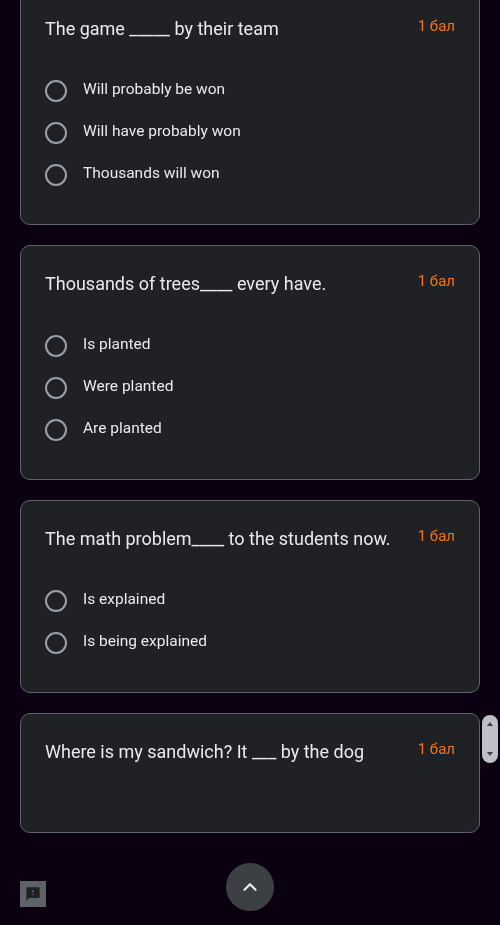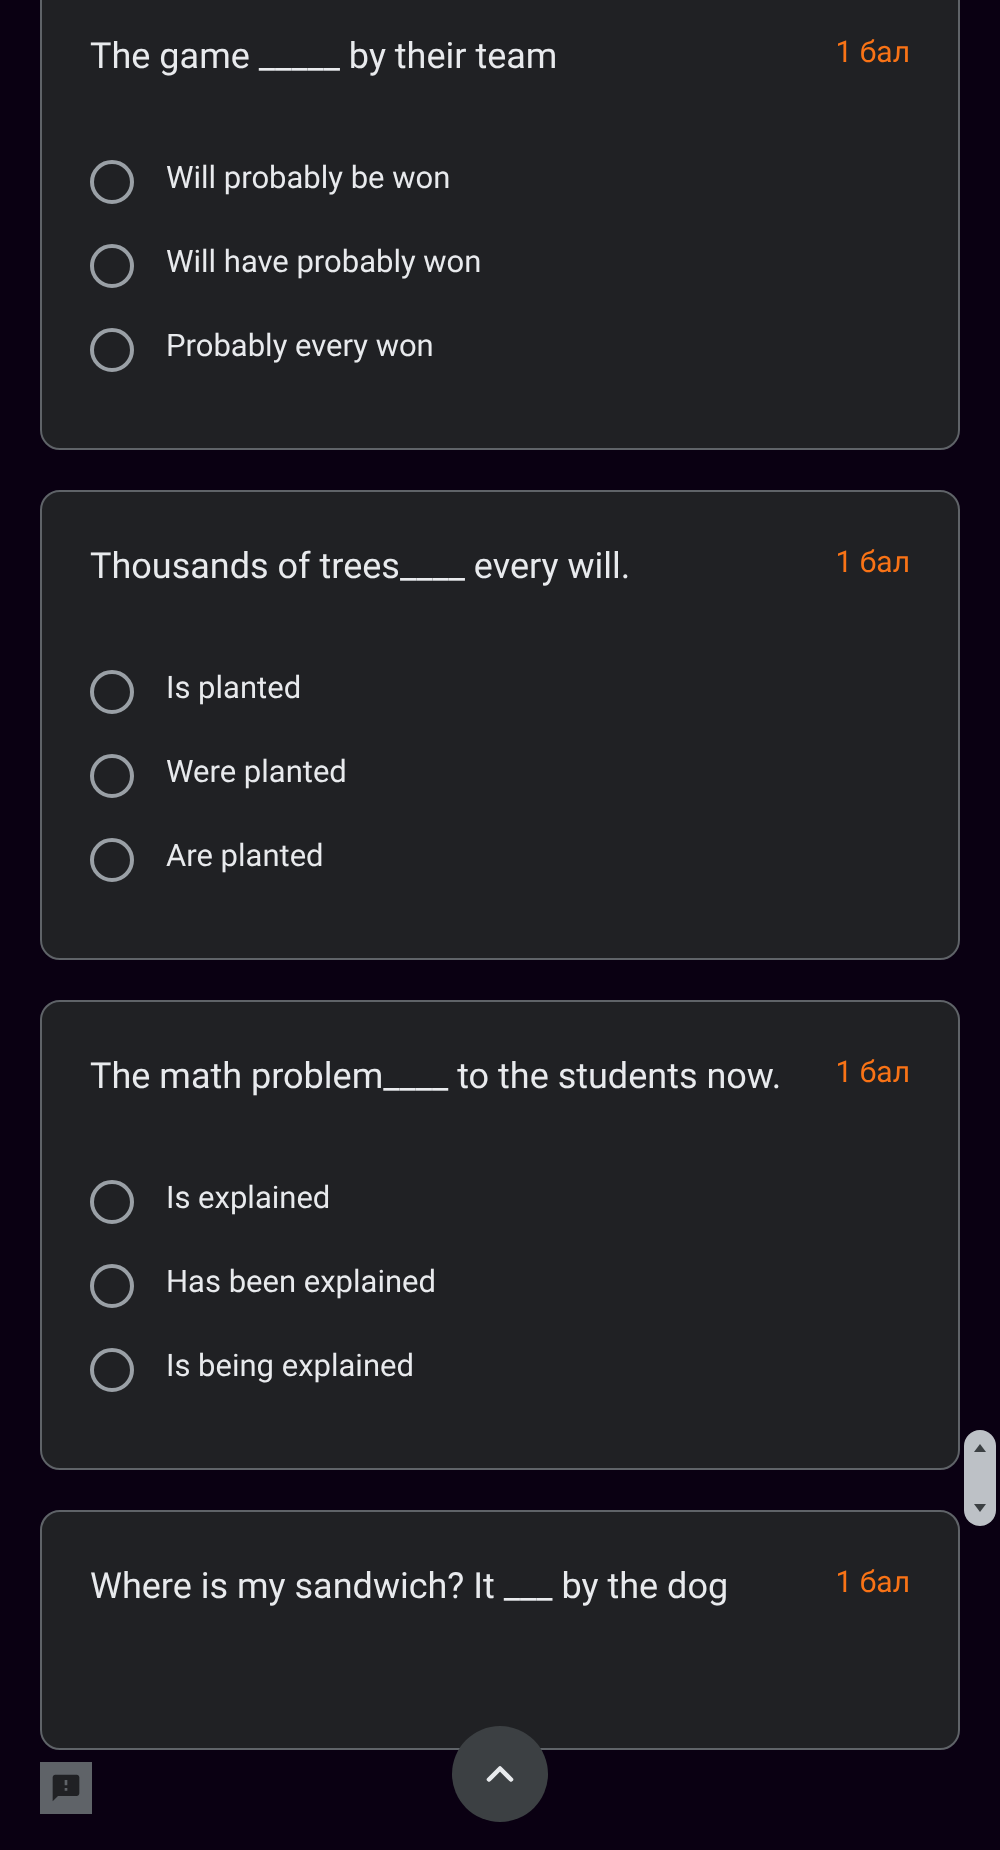--- a/index.html
+++ b/index.html
@@ -122,27 +122,27 @@
     <div class="option">
       <div class="radio"></div>
       <div class="option-label">Will probably be won</div>
     </div>
     <div class="option">
       <div class="radio"></div>
       <div class="option-label">Will have probably won</div>
     </div>
     <div class="option">
       <div class="radio"></div>
-      <div class="option-label">Probably every won</div>
+      <div class="option-label">Thousands will won</div>
     </div>
   </div>
 
   <div class="card">
     <div class="question-row">
-      <div class="question-text">Thousands of trees____ every will.</div>
+      <div class="question-text">Thousands of trees____ every have.</div>
       <div class="points">1 бал</div>
     </div>
     <div class="option">
       <div class="radio"></div>
       <div class="option-label">Is planted</div>
     </div>
     <div class="option">
       <div class="radio"></div>
       <div class="option-label">Were planted</div>
     </div>
@@ -153,24 +153,20 @@
   </div>
 
   <div class="card">
     <div class="question-row">
       <div class="question-text">The math problem____ to the students now.</div>
       <div class="points">1 бал</div>
     </div>
     <div class="option">
       <div class="radio"></div>
       <div class="option-label">Is explained</div>
-    </div>
-    <div class="option">
-      <div class="radio"></div>
-      <div class="option-label">Has been explained</div>
     </div>
     <div class="option">
       <div class="radio"></div>
       <div class="option-label">Is being explained</div>
     </div>
   </div>
 
   <div class="card" style="min-height:120px;">
     <div class="question-row" style="margin-bottom:0;">
       <div class="question-text">Where is my sandwich? It ___ by the dog</div>

